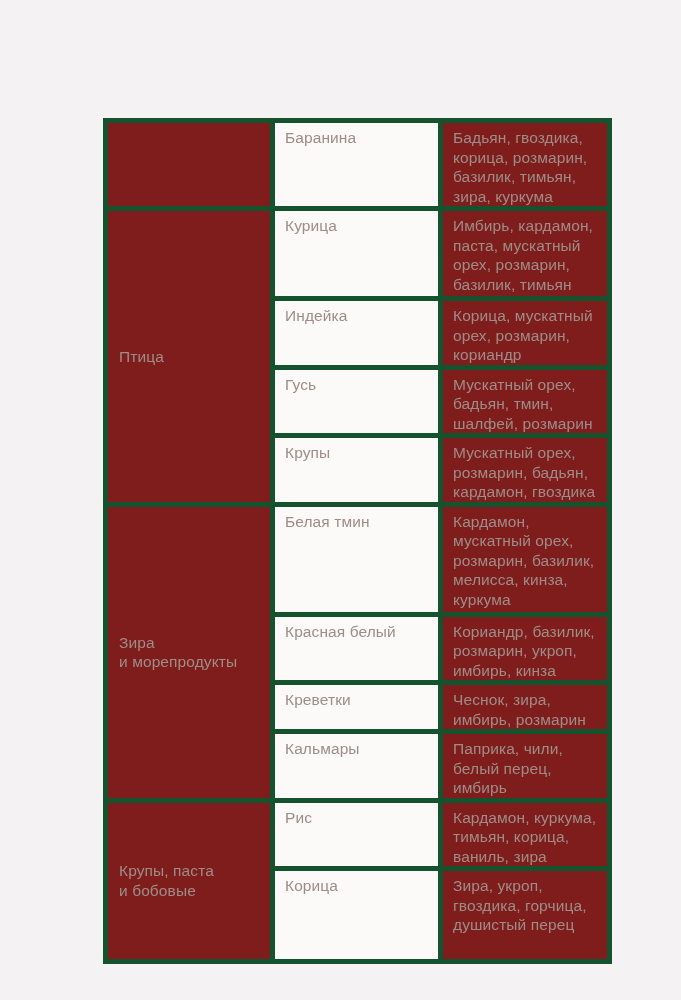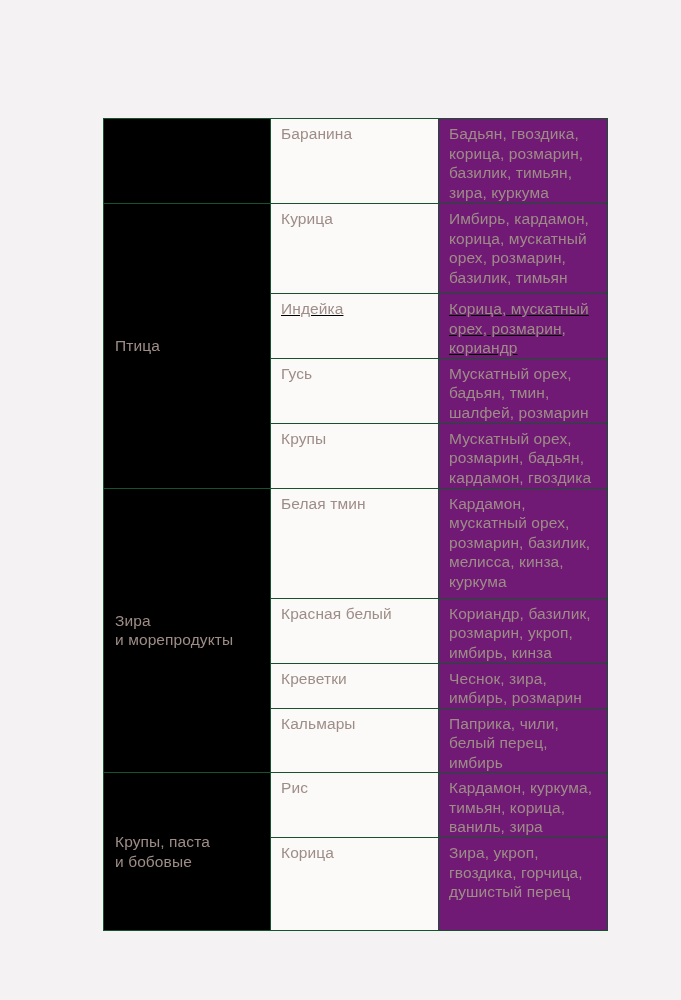--- a/index.html
+++ b/index.html
@@ -23,45 +23,45 @@
     left: 103px;
     top: 118px;
     width: 504px;
     table-layout: fixed;
     border-collapse: collapse;
   }
   col.c1 { width: 167px; }
   col.c2 { width: 168px; }
   col.c3 { width: 169px; }
   td {
-    border: 1px solid #14532d;
+    border: 5px solid #14532d;
     font-size: 15.5px;
     line-height: 19.5px;
     letter-spacing: 0.1px;
     color: #9e8d87;
     vertical-align: top;
     padding: 5px 6px 0 10px;
     overflow: hidden;
   }
   td.cat {
-    background: #000000;
+    background: #7f1d1d;
     vertical-align: middle;
     white-space: pre-line;
     padding: 0 8px 0 11px;
   }
   td.item {
     background: #fbfaf9;
   }
   td.spice {
-    background: #701a75;
+    background: #7f1d1d;
     white-space: pre-line;
   }
   tr.h85  { height: 85px; }
   tr.h90  { height: 90px; }
-  tr.h64  { height: 64px; text-decoration: underline; }
+  tr.h64  { height: 64px; }
   tr.h65  { height: 65px; }
   tr.h110 { height: 110px; }
   tr.h45  { height: 45px; }
   tr.h93  { height: 93px; }
 </style>
 </head>
 <body>
 
 <div class="page">
   <table class="spice-table">
@@ -77,21 +77,21 @@
         <td class="spice">Бадьян, гвоздика,
 корица, розмарин,
 базилик, тимьян,
 зира, куркума</td>
       </tr>
 
       <tr class="h90">
         <td class="cat" rowspan="4">Птица</td>
         <td class="item">Курица</td>
         <td class="spice">Имбирь, кардамон,
-корица, мускатный
+паста, мускатный
 орех, розмарин,
 базилик, тимьян</td>
       </tr>
       <tr class="h64">
         <td class="item">Индейка</td>
         <td class="spice">Корица, мускатный
 орех, розмарин,
 кориандр</td>
       </tr>
       <tr class="h65">

